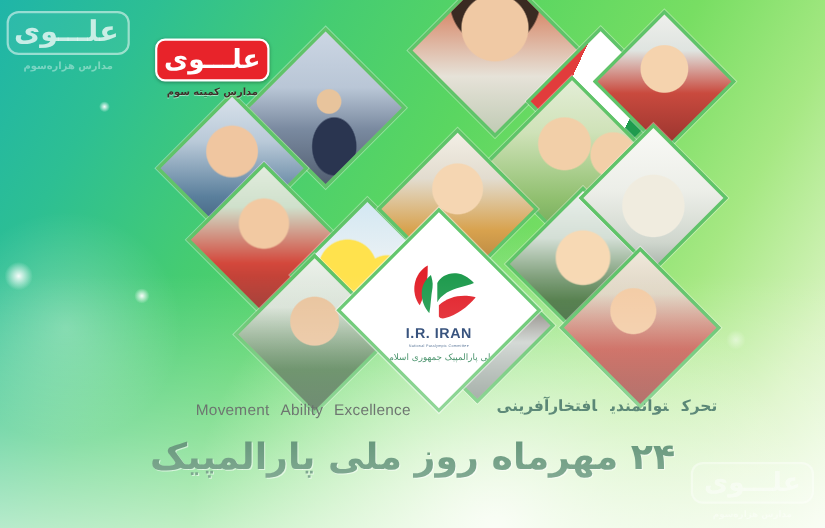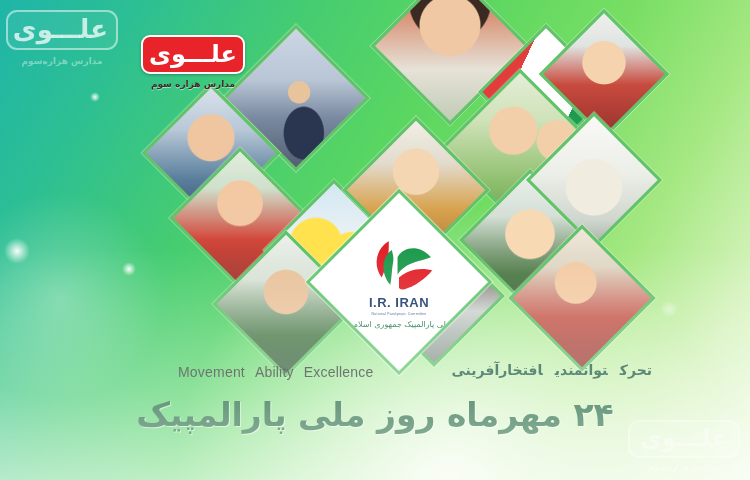--- a/index.html
+++ b/index.html
@@ -325,21 +325,21 @@
   <div class="tag-fa">
     <span>تحرک</span><span>توانمندی</span><span>افتخارآفرینی</span>
   </div>
 
   <div class="headline">۲۴ مهرماه روز ملی پارالمپیک</div>
 
   <div class="brand">
     <div class="brand-box">
       <div class="brand-word">علـــوی</div>
     </div>
-    <div class="brand-sub">مدارس هزاره سوم</div>
+    <div class="brand-sub">مدارس کمیته سوم</div>
   </div>
 
   <div class="wm-tl">
     <div class="wm-tl-box">
       <div class="wm-tl-word">علـــوی</div>
     </div>
     <div class="wm-tl-sub">مدارس هزاره‌سوم</div>
   </div>
 
   <div class="wm-br">

